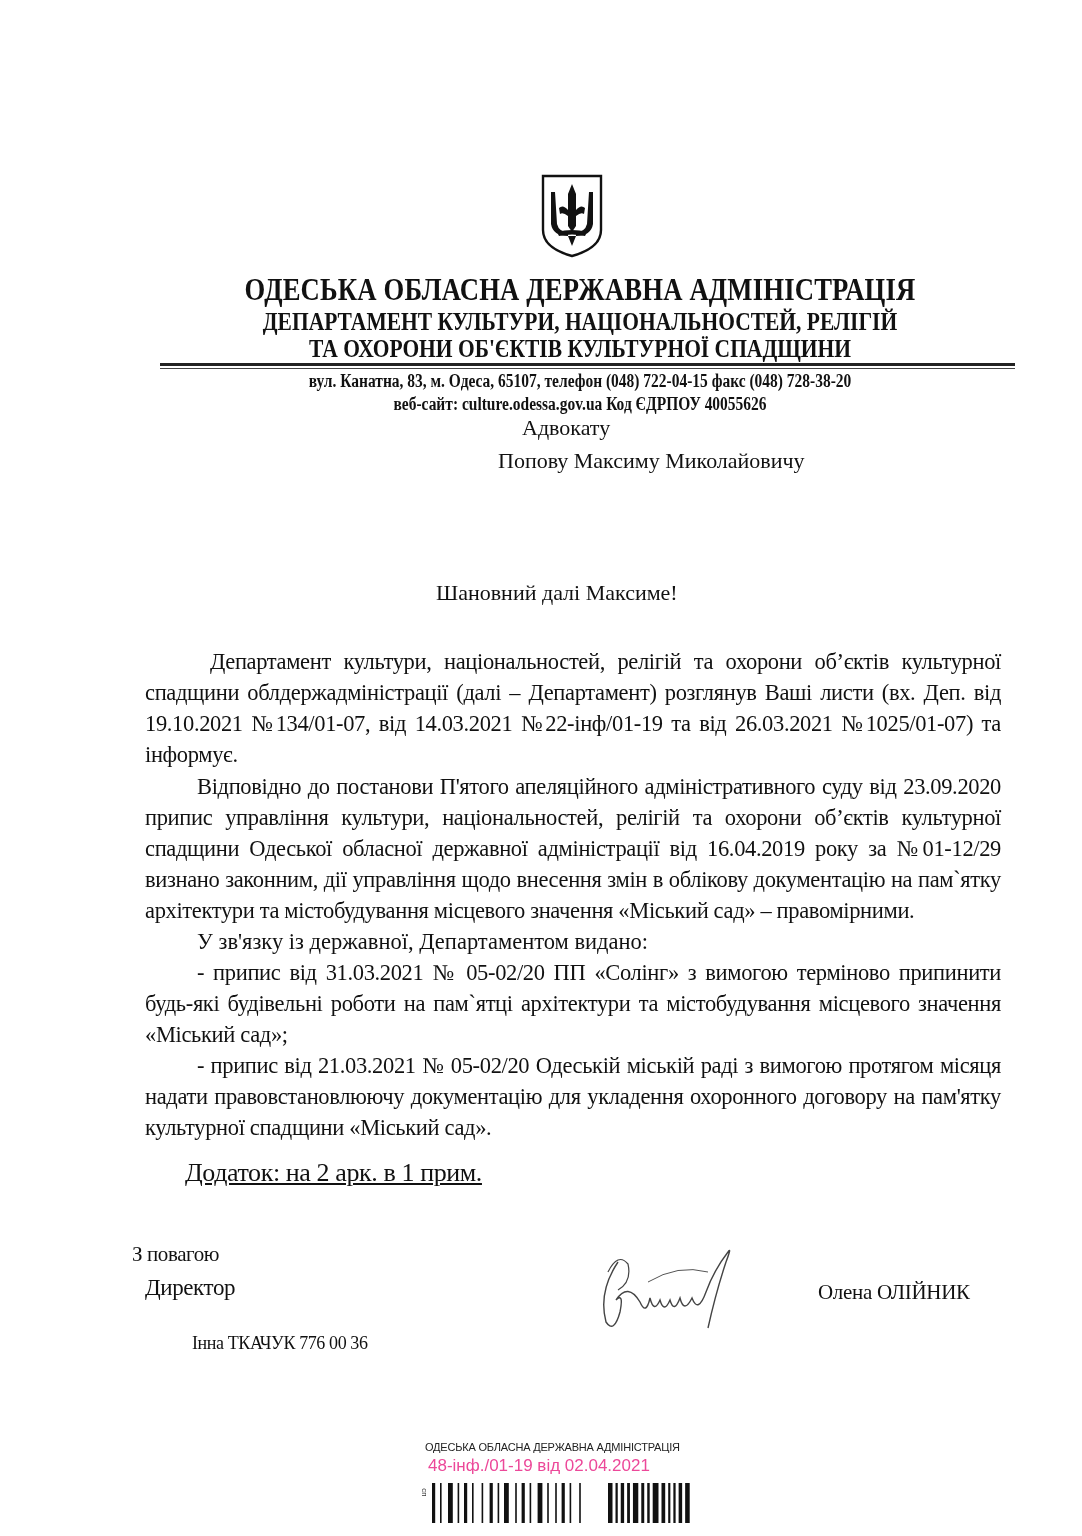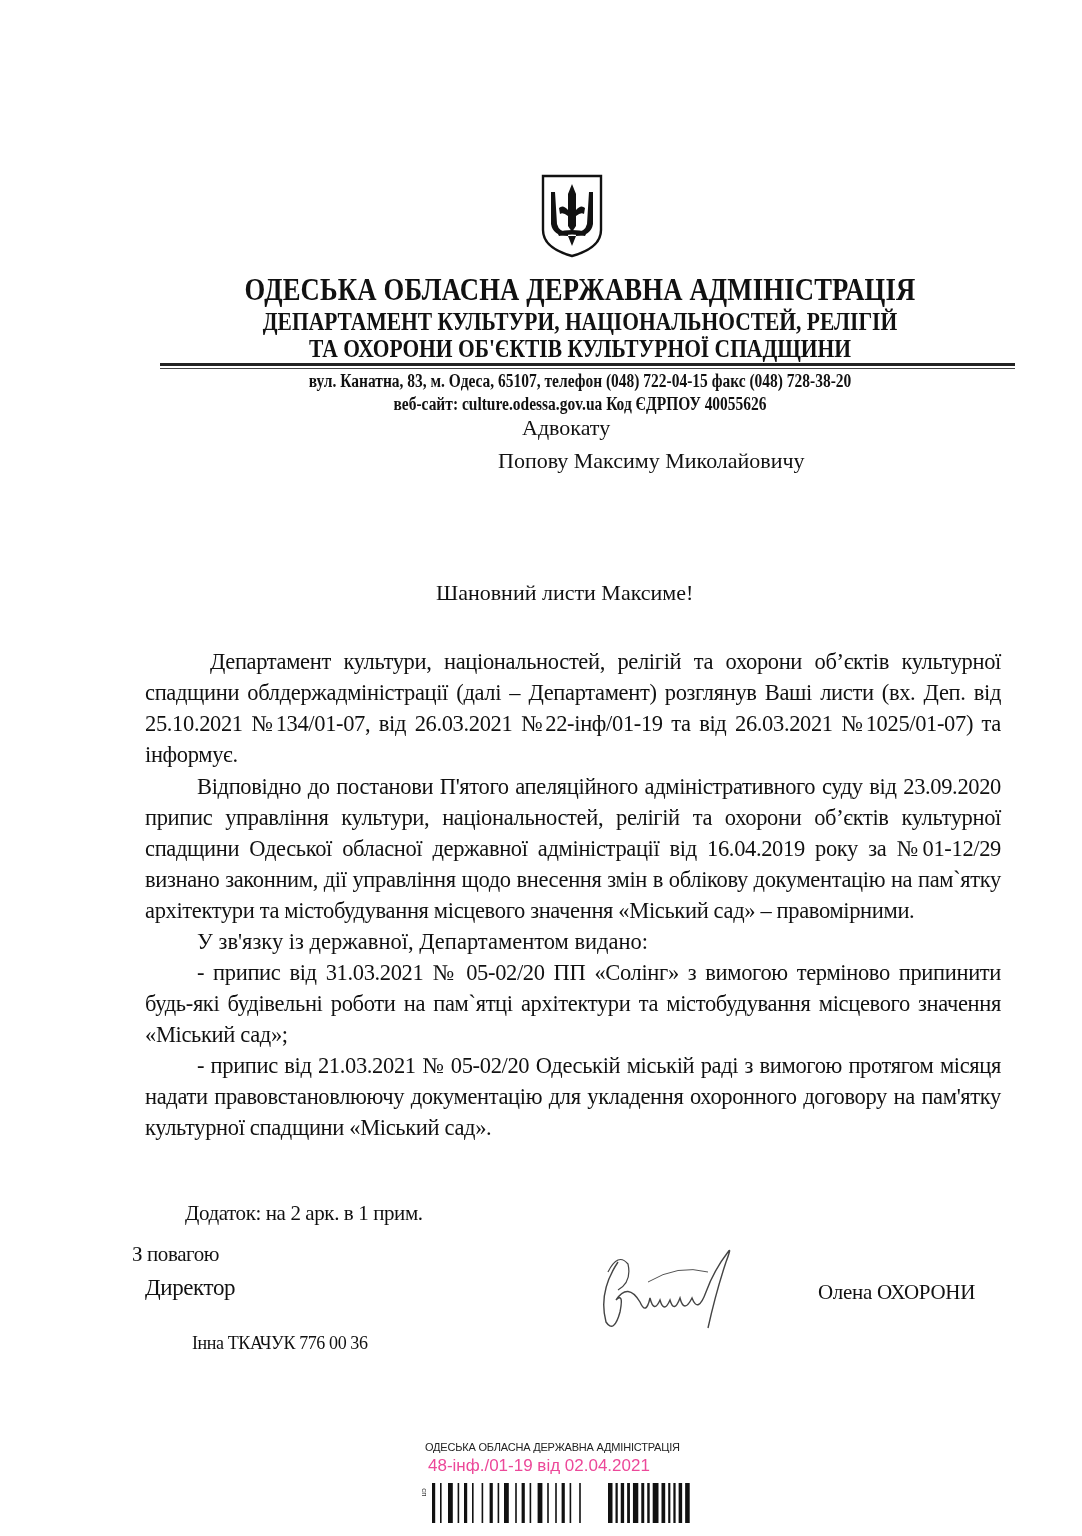--- a/index.html
+++ b/index.html
@@ -37,21 +37,21 @@
   #p2 { top: 771px; }
   #p3 { top: 926px; }
   #p4 { top: 957px; }
   #p5 { top: 1050px; }
   #p1, #p2, #p4, #p5 { letter-spacing: -0.35px; }
   #p2 { text-indent: 52px; }
   #p3 { text-indent: 52px; }
   #p4 { text-indent: 52px; }
   #p5 { text-indent: 52px; }
 
-  #attach { left: 185px; top: 1201px; font-size: 21px; letter-spacing: -0.4px; }
+  #attach { left: 185px; top: 1158px; font-size: 26px; letter-spacing: -0.4px; text-decoration: underline; }
   #closing1 { left: 132px; top: 1242px; font-size: 21px; letter-spacing: -0.4px; }
   #closing2 { left: 145px; top: 1275px; font-size: 23px; letter-spacing: -0.4px; }
   #signer   { left: 818px; top: 1280px; font-size: 21px; letter-spacing: -0.3px; }
   #executor { left: 156px; top: 1333px; font-size: 18px; letter-spacing: -0.4px; margin-left: 36px; }
   #signature { left: 588px; top: 1242px; width: 200px; height: 90px; }
 
   
   #stamp-org { left: 425px; top: 1441px; font-family: "Liberation Sans", sans-serif;
                font-size: 11px; color: #222; letter-spacing: -0.2px; }
   #stamp-num { left: 428px; top: 1456px; font-family: "Liberation Sans", sans-serif;
@@ -78,38 +78,38 @@
 <div id="hdr2" class="abs hdr">ДЕПАРТАМЕНТ КУЛЬТУРИ, НАЦІОНАЛЬНОСТЕЙ, РЕЛІГІЙ</div>
 <div id="hdr3" class="abs hdr">ТА ОХОРОНИ ОБ'ЄКТІВ КУЛЬТУРНОЇ СПАДЩИНИ</div>
 <div id="rule-thick" class="abs"></div>
 <div id="rule-thin" class="abs"></div>
 <div id="addr1" class="abs">вул. Канатна, 83, м. Одеса, 65107, телефон (048) 722-04-15 факс (048) 728-38-20</div>
 <div id="addr2" class="abs">веб-сайт: culture.odessa.gov.ua Код ЄДРПОУ  40055626</div>
 
 <div id="recip1" class="abs">Адвокату</div>
 <div id="recip2" class="abs">Попову Максиму Миколайовичу</div>
 
-<div id="salut" class="abs">Шановний листи Максиме!</div>
+<div id="salut" class="abs">Шановний далі Максиме!</div>
 
-<div id="p1" class="abs body-text">Департамент культури, національностей, релігій та охорони об’єктів культурної спадщини облдержадміністрації (далі – Департамент) розглянув Ваші листи (вх. Деп. від 25.10.2021 №134/01-07, від 26.03.2021 №22-інф/01-19 та від 26.03.2021 №1025/01-07) та інформує.</div>
+<div id="p1" class="abs body-text">Департамент культури, національностей, релігій та охорони об’єктів культурної спадщини облдержадміністрації (далі – Департамент) розглянув Ваші листи (вх. Деп. від 19.10.2021 №134/01-07, від 14.03.2021 №22-інф/01-19 та від 26.03.2021 №1025/01-07) та інформує.</div>
 <div id="p2" class="abs body-text">Відповідно до постанови П'ятого апеляційного адміністративного суду від 23.09.2020 припис управління культури, національностей, релігій та охорони об’єктів культурної спадщини Одеської обласної державної адміністрації від 16.04.2019 року за №01-12/29 визнано законним, дії управління щодо внесення змін в облікову документацію на пам`ятку архітектури та містобудування місцевого значення «Міський сад» – правомірними.</div>
 <div id="p3" class="abs body-text">У зв'язку із державної, Департаментом видано:</div>
 <div id="p4" class="abs body-text">- припис від 31.03.2021 № 05-02/20 ПП «Солінг» з вимогою терміново припинити будь-які будівельні роботи на пам`ятці архітектури та містобудування місцевого значення «Міський сад»;</div>
 <div id="p5" class="abs body-text">-    припис від 21.03.2021 № 05-02/20 Одеській міській раді з вимогою протягом місяця надати правовстановлюючу документацію для укладення охоронного договору  на пам'ятку культурної спадщини «Міський сад».</div>
 
 <div id="attach" class="abs">Додаток: на 2 арк. в 1 прим.</div>
 <div id="closing1" class="abs">З повагою</div>
 <div id="closing2" class="abs">Директор</div>
 
 <svg id="signature" class="abs" viewBox="0 0 200 90">
   <path d="M30 20 Q10 50 18 80 Q26 92 32 70 Q36 50 28 58 Q40 40 52 60 Q58 74 62 56 Q66 72 72 58 Q76 72 82 58 Q86 72 92 56 Q96 72 104 56 Q110 72 118 50 Q126 28 140 10 Q144 4 138 20 Q128 50 120 86" fill="none" stroke="#444" stroke-width="1.4"></path>
   <path d="M20 30 Q30 10 40 22 Q44 40 30 48" fill="none" stroke="#444" stroke-width="1.2"></path>
   <path d="M60 40 Q90 22 120 30" fill="none" stroke="#555" stroke-width="1"></path>
 </svg>
-<div id="signer" class="abs">Олена ОХОРОНИ</div>
+<div id="signer" class="abs">Олена ОЛІЙНИК</div>
 
 <div id="executor" class="abs">Інна ТКАЧУК 776 00 36</div>
 
 <div id="stamp-org" class="abs">ОДЕСЬКА ОБЛАСНА ДЕРЖАВНА АДМІНІСТРАЦІЯ</div>
 <div id="stamp-num" class="abs">48-інф./01-19 від 02.04.2021</div>
 <div id="stamp-side" class="abs">сп</div>
 <svg id="barcode" class="abs" viewBox="0 0 260 40">
     <rect x="0" y="0" width="3.2" height="40" fill="#111"></rect>
     <rect x="8" y="0" width="1.6" height="40" fill="#111"></rect>
     <rect x="16" y="0" width="4.800000000000001" height="40" fill="#111"></rect>

